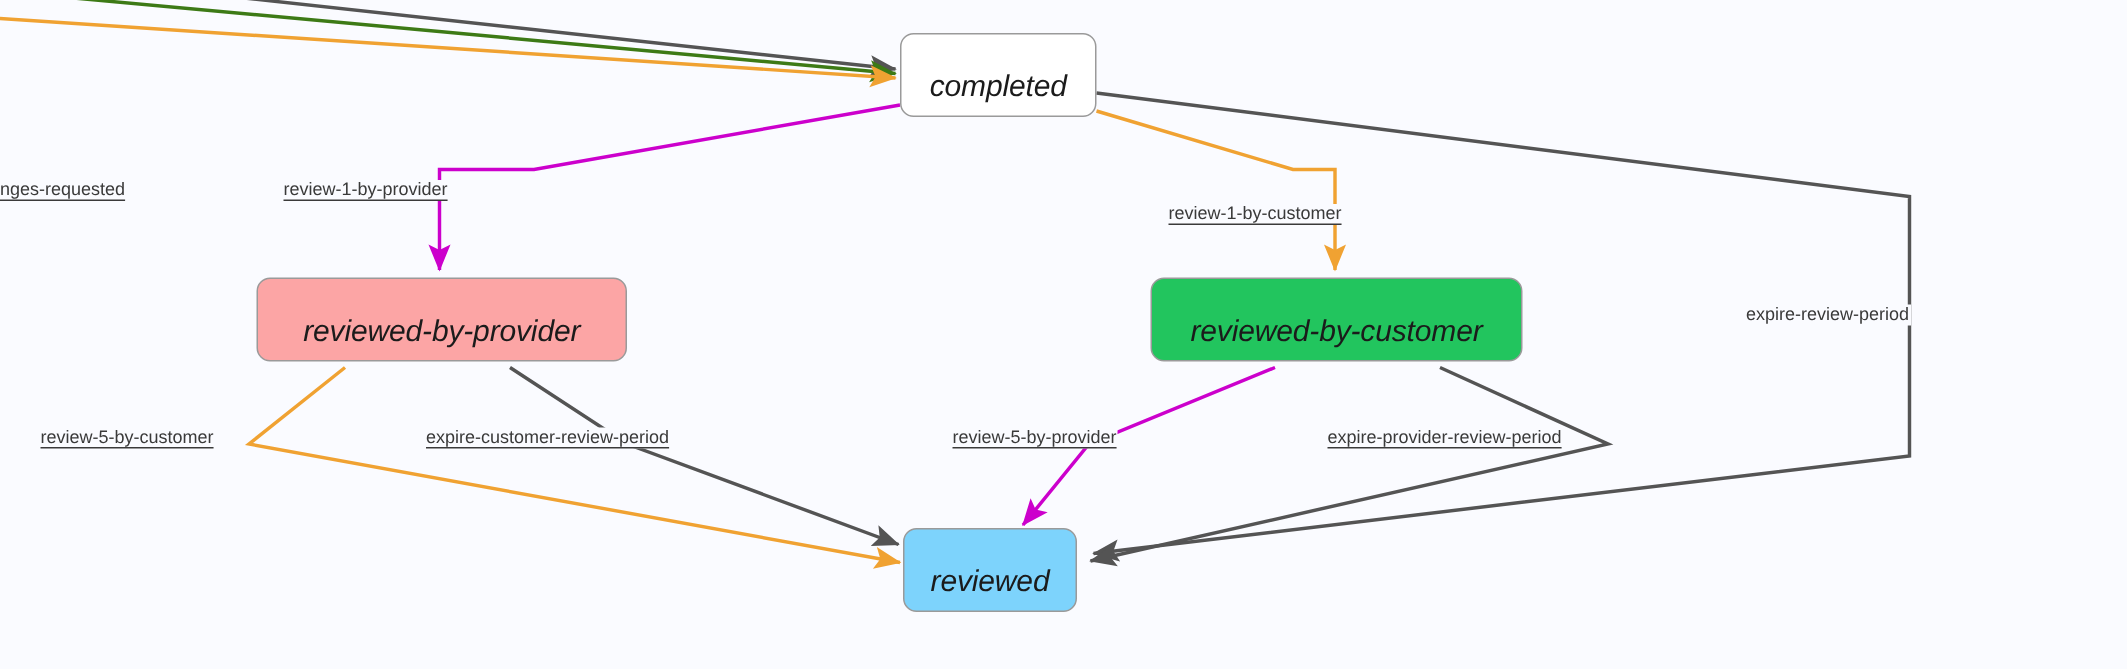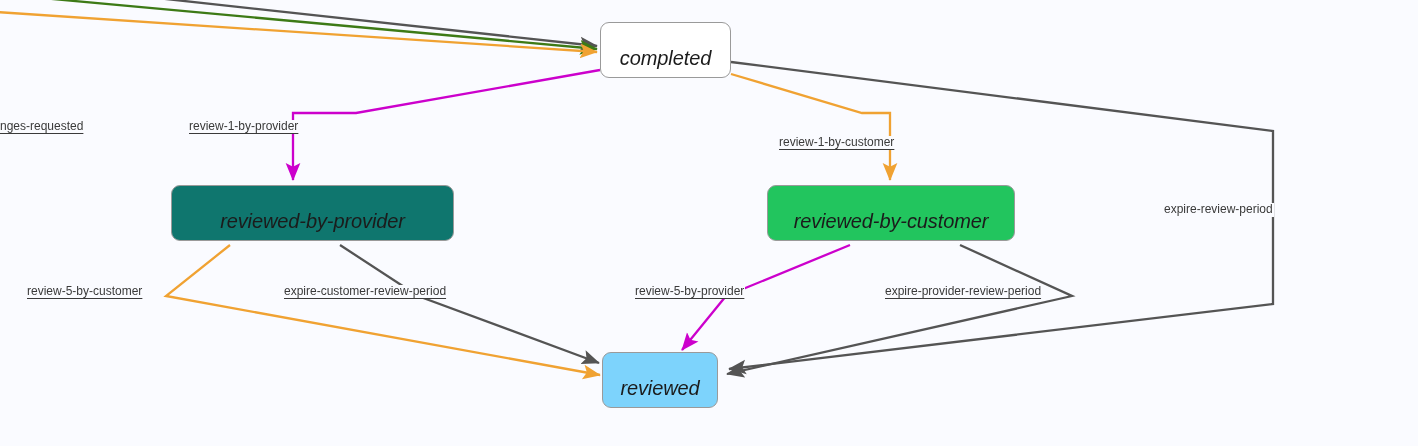--- a/index.html
+++ b/index.html
@@ -95,21 +95,21 @@
         <path d="M 340 245 L 418 296 L 599 363" fill="none" stroke="#545454" stroke-width="2.3" stroke-linecap="butt" stroke-linejoin="miter" marker-end="url(#ah-gray)"></path>
         <path d="M 850 245 L 726 296 L 682 350" fill="none" stroke="#cc00cc" stroke-width="2.3" stroke-linecap="butt" stroke-linejoin="miter" marker-end="url(#ah-magenta)"></path>
         <path d="M 960 245 L 1072 296 L 727 374" fill="none" stroke="#545454" stroke-width="2.3" stroke-linecap="butt" stroke-linejoin="miter" marker-end="url(#ah-gray)"></path>
       </g>
   </svg>
 
   <div id="nodes-group">
       <div class="node" style="left: 600px; top: 22px; width: 131px; height: 56px; background: rgb(255, 255, 255); border-color: rgb(154, 154, 154);">
         <span class="node-label" style="color: rgb(27, 27, 27);">completed</span>
       </div>
-      <div class="node" style="left: 171px; top: 185px; width: 283px; height: 56px; background: #0f766e; border-color: rgb(154, 154, 154);">
+      <div class="node" style="left: 171px; top: 185px; width: 247px; height: 56px; background: #fca5a5; border-color: rgb(154, 154, 154);">
         <span class="node-label" style="color: rgb(27, 27, 27);">reviewed-by-provider</span>
       </div>
       <div class="node" style="left: 767px; top: 185px; width: 248px; height: 56px; background: #22c55e; border-color: rgb(154, 154, 154);">
         <span class="node-label" style="color: rgb(27, 27, 27);">reviewed-by-customer</span>
       </div>
       <div class="node" style="left: 602px; top: 352px; width: 116px; height: 56px; background: #7dd3fc; border-color: rgb(154, 154, 154);">
         <span class="node-label" style="color: rgb(27, 27, 27);">reviewed</span>
       </div>
     </div>
   <div id="labels-group">

